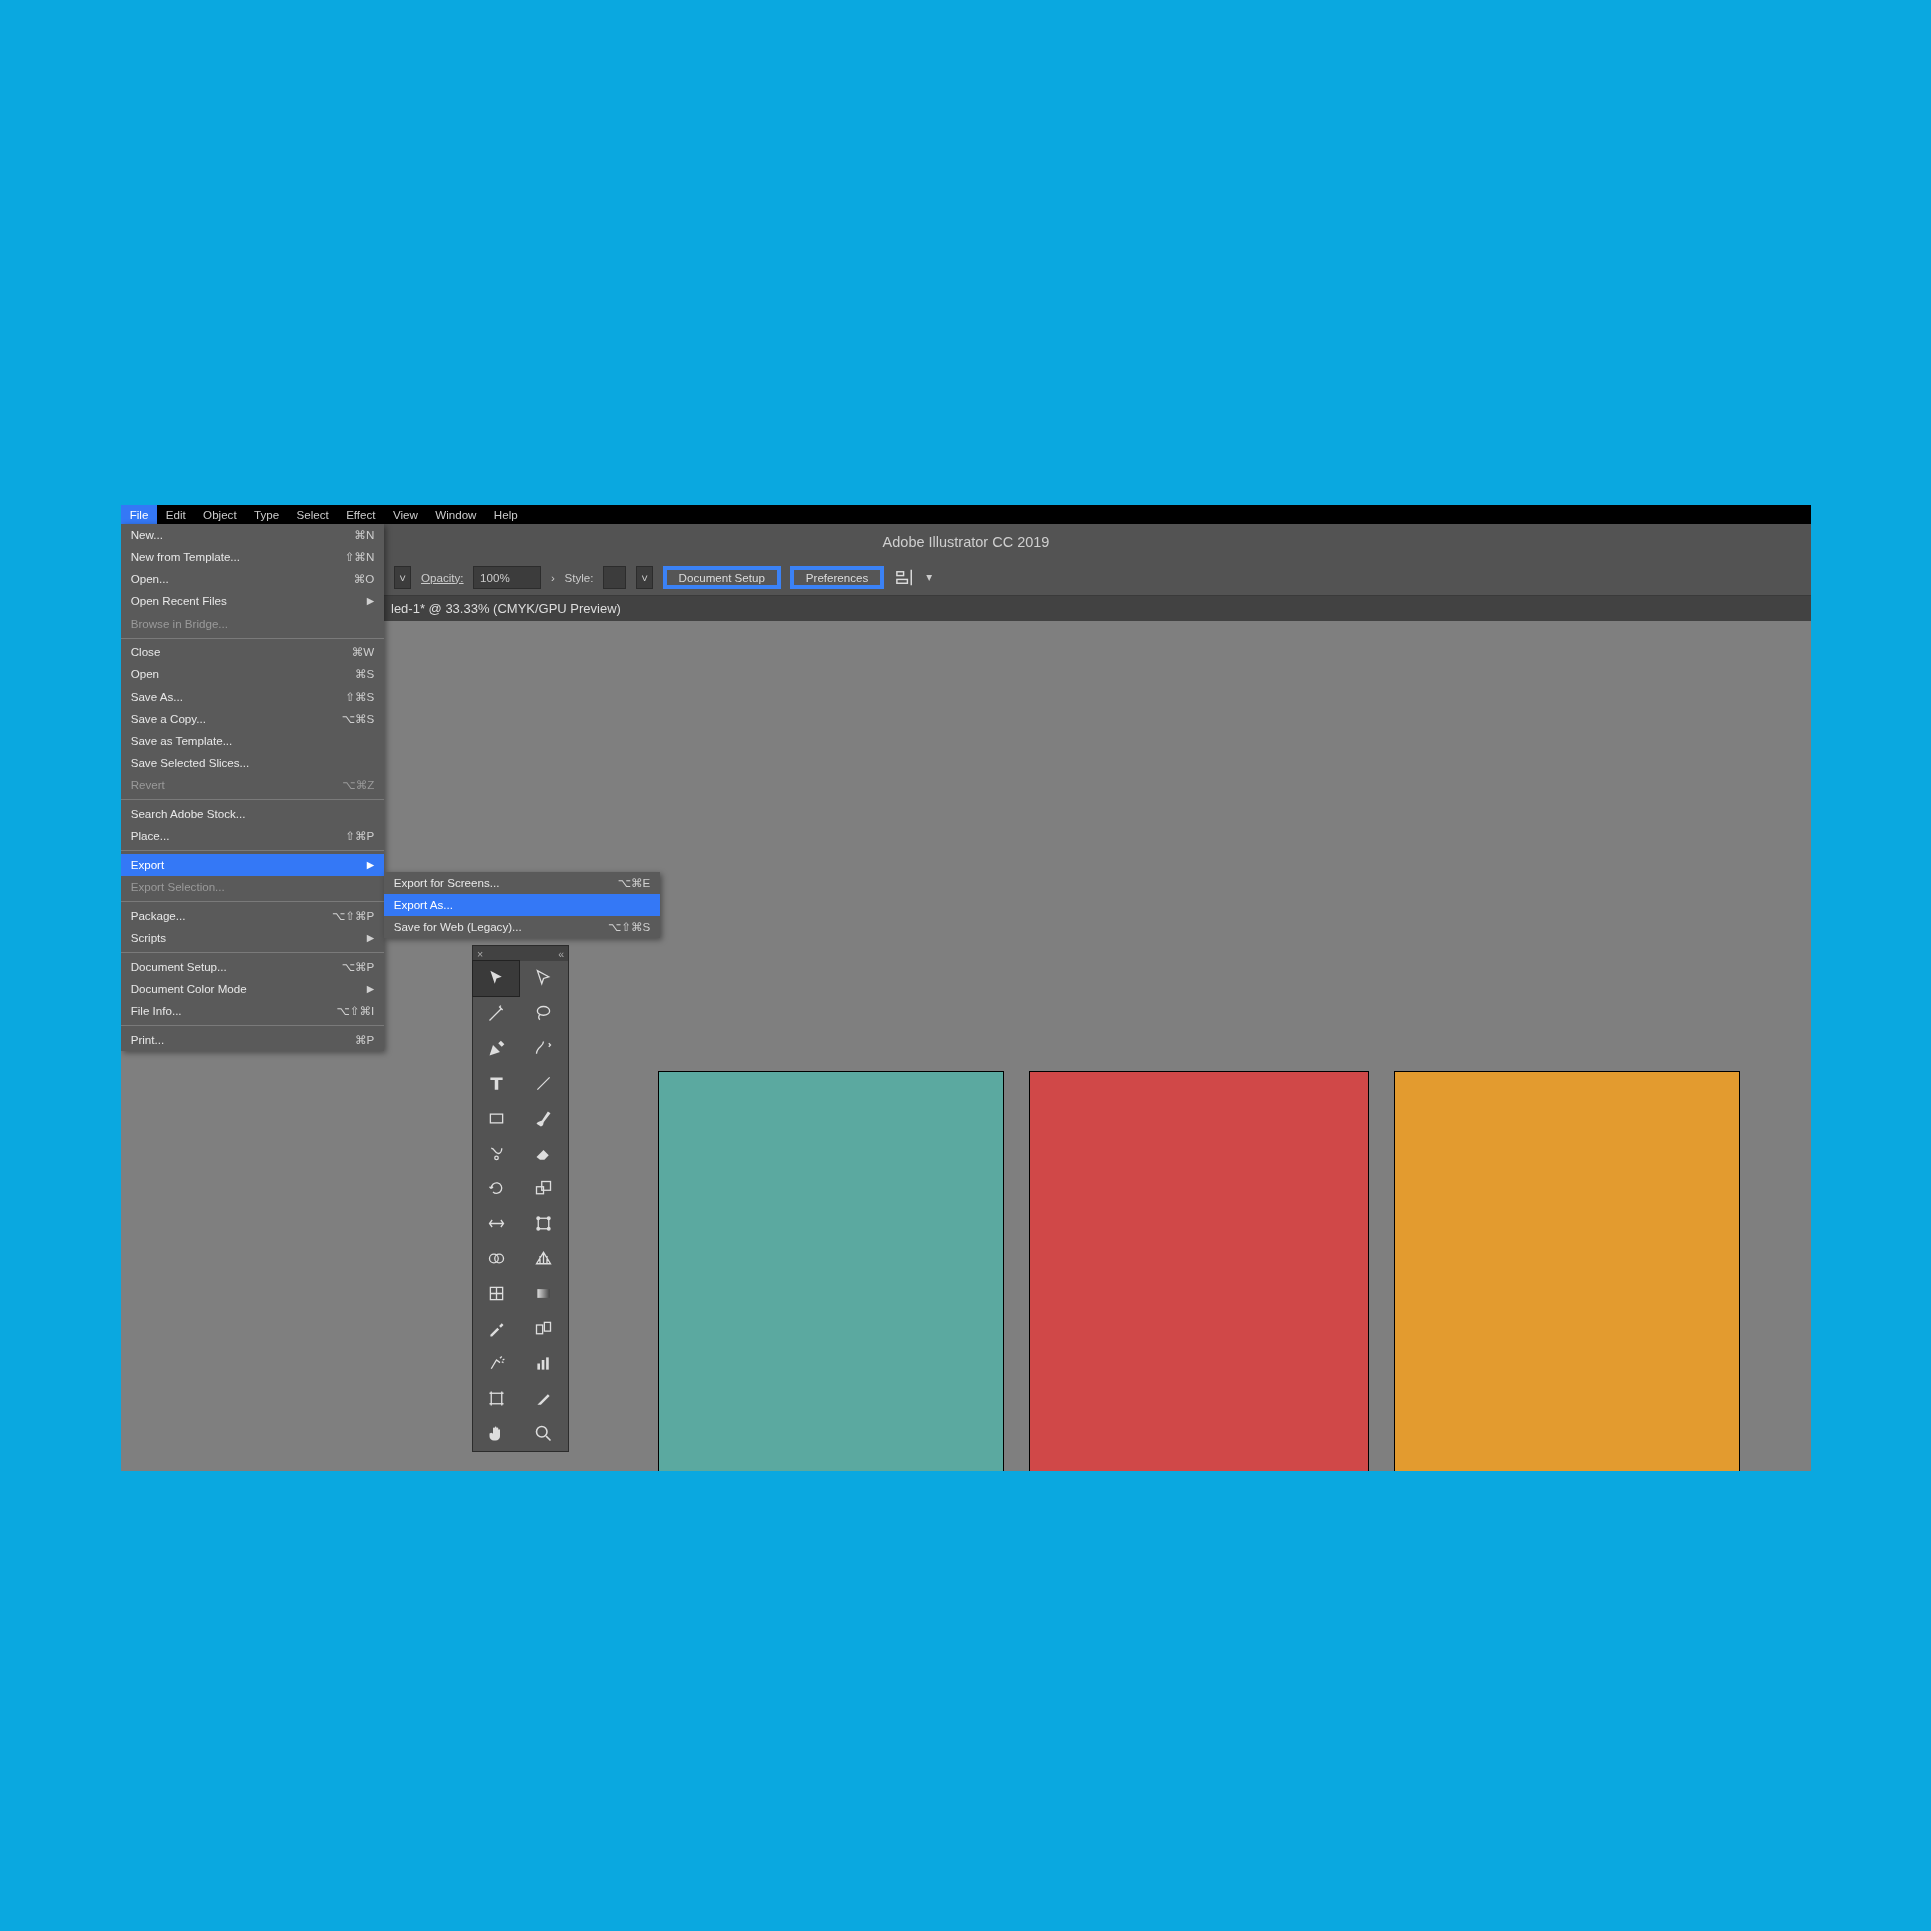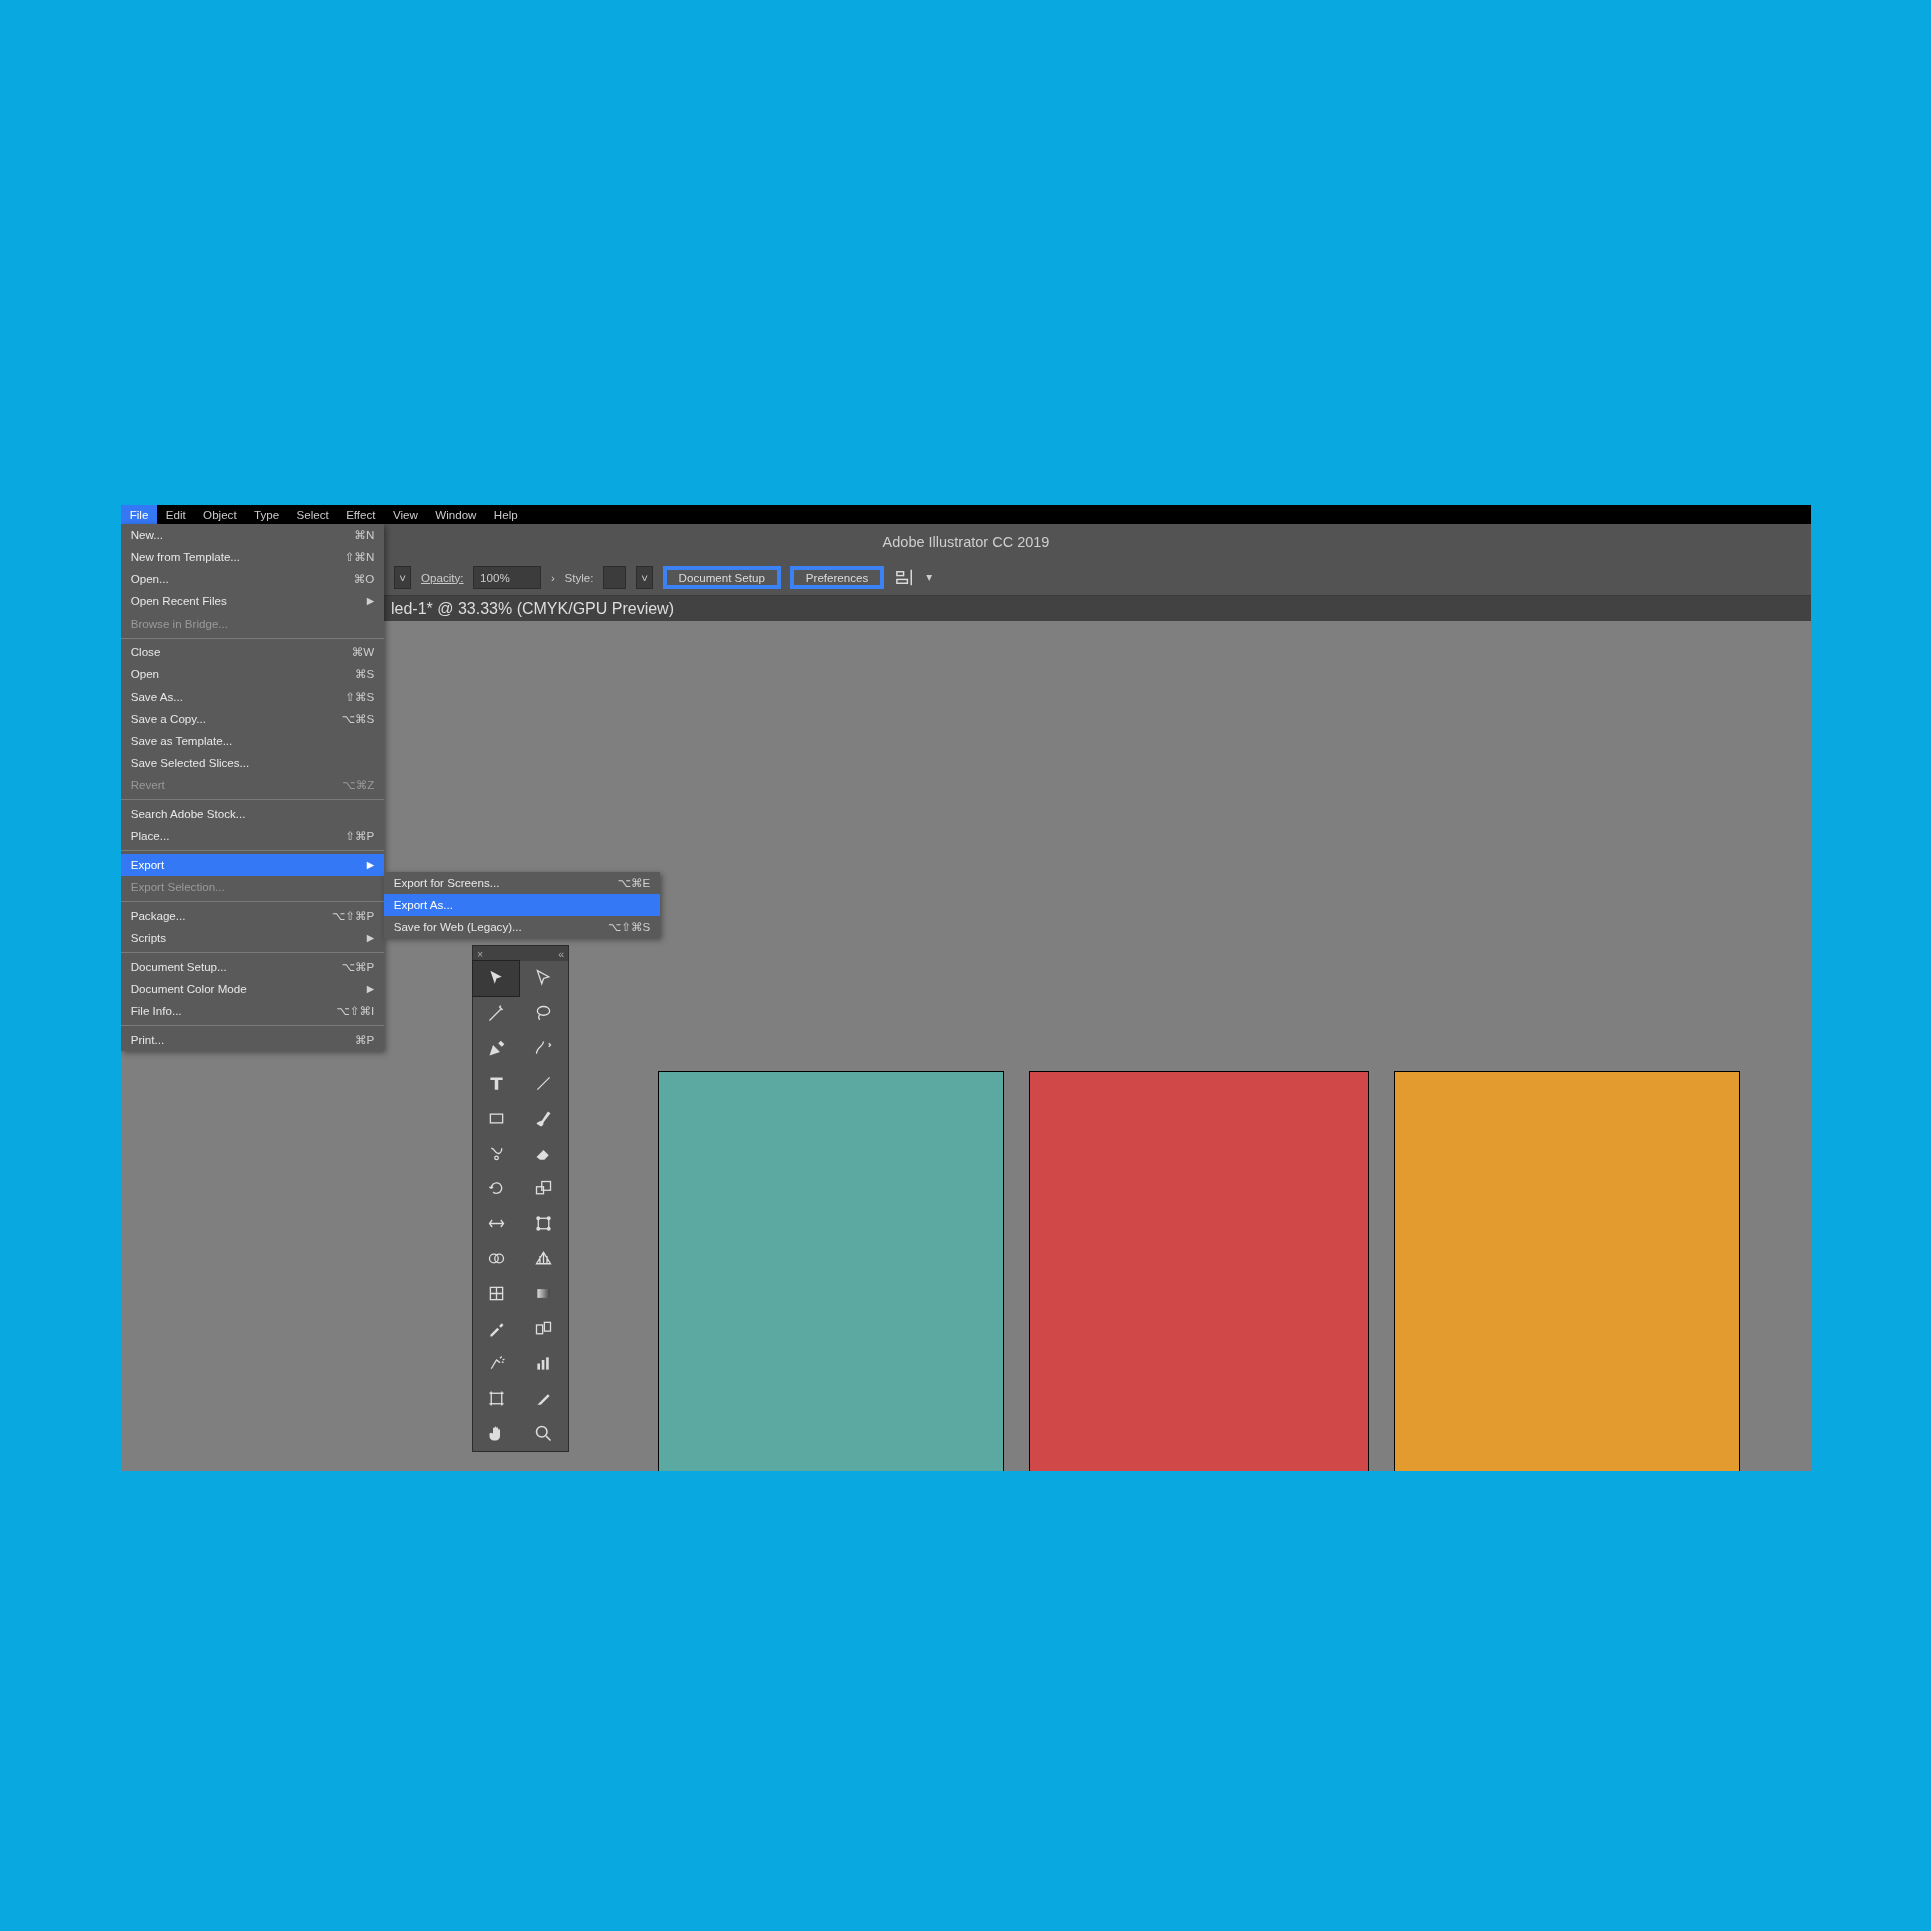--- a/index.html
+++ b/index.html
@@ -116,21 +116,21 @@
   color: #ddd;
 }
 
 .doc-tab-bar {
   background: #424242;
   height: 25px;
   display: flex;
   align-items: center;
   padding-left: 270px;
   color: #ddd;
-  font-size: 16px;
+  font-size: 13px;
 }
 
 .canvas-area {
   position: relative;
   background: #7f7f7f;
   flex: 1;
   height: 850px;
 }
 
 .artboard {

